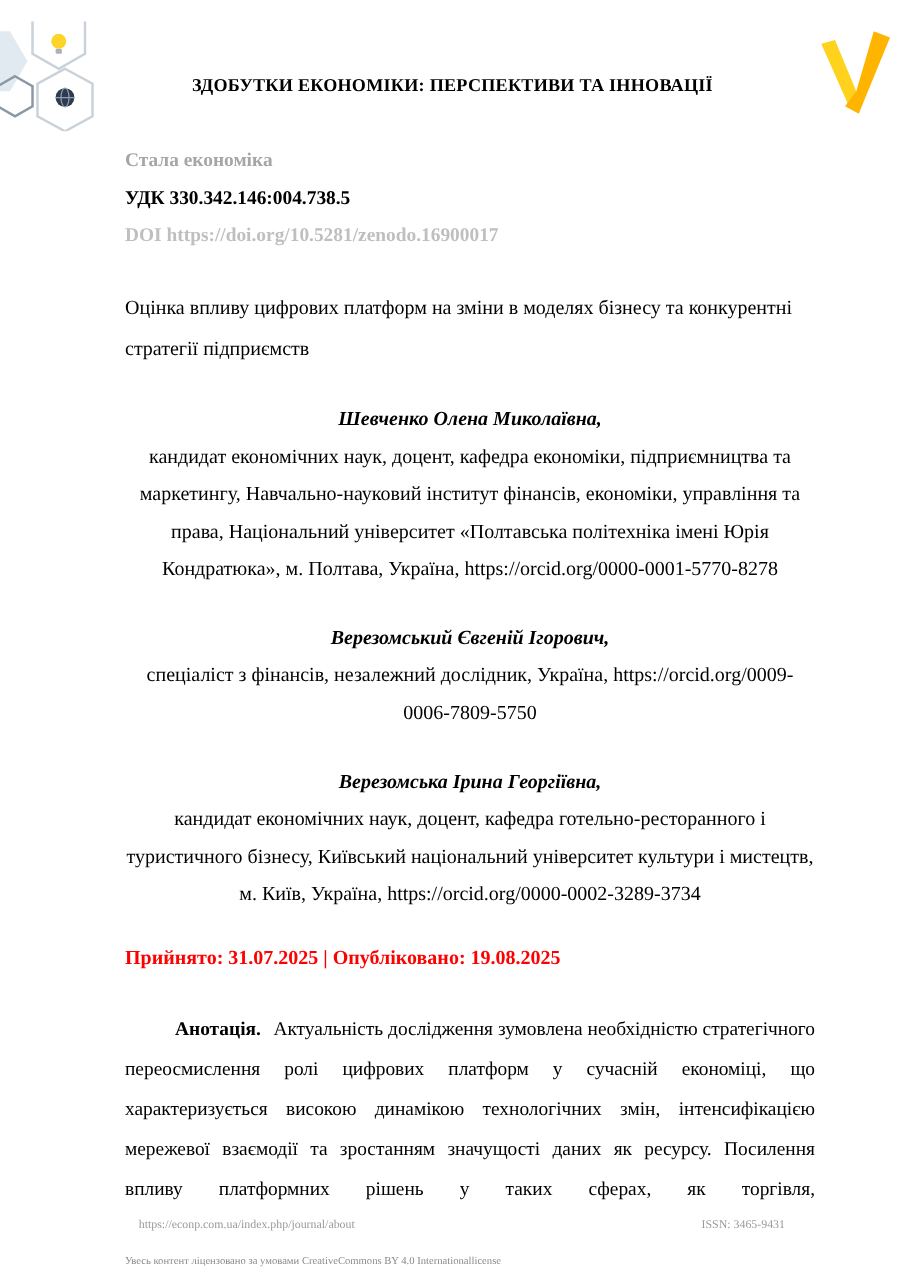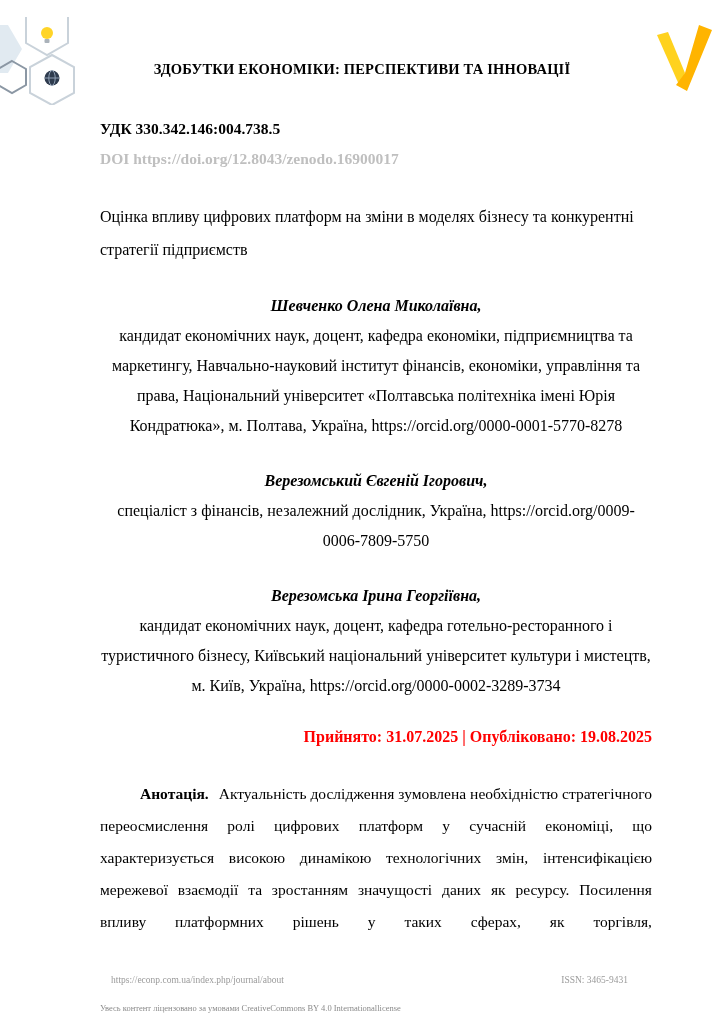--- a/index.html
+++ b/index.html
@@ -33,21 +33,21 @@
     text-align: left;
     font-size: 16px;
     font-weight: normal;
     line-height: 33px;
   }
   .author-block { margin-top: 25px; text-align: center; font-size: 16px; line-height: 30px; }
   .author-name { font-weight: bold; font-style: italic; }
   .author-affiliation { font-weight: normal; }
   .dates-line {
     margin-top: 27px;
-    text-align: right;
+    text-align: left;
     font-size: 16px;
     font-weight: bold;
     color: #ff0000;
   }
   .abstract {
     margin-top: 32px;
     font-size: 15.5px;
     line-height: 32px;
     text-align: justify;
     text-align-last: justify;
@@ -103,22 +103,23 @@
       <path d="M3,10 L14,7 L31,48 L26,62 Z" fill="#FFD21E"></path>
       <path d="M45,0 L58,5 L33,66 L22,60 L31,48 Z" fill="#FFB400"></path>
     </svg>
   </div>
 
   <div class="journal-title">ЗДОБУТКИ ЕКОНОМІКИ: ПЕРСПЕКТИВИ ТА ІННОВАЦІЇ</div>
 
   <div class="content">
 
     <div class="meta">
+      <div class="section-label">Стала економіка</div>
       <div class="udc-line">УДК 330.342.146:004.738.5</div>
-      <div class="doi-line">DOI https://doi.org/12.8043/zenodo.16900017</div>
+      <div class="doi-line">DOI https://doi.org/10.5281/zenodo.16900017</div>
     </div>
 
     <h1 class="article-title">Оцінка впливу цифрових платформ на зміни в моделях бізнесу та конкурентні стратегії підприємств</h1>
 
     <div class="author-block">
       <div class="author-name">Шевченко Олена Миколаївна,</div>
       <div class="author-affiliation">кандидат економічних наук, доцент, кафедра економіки, підприємництва та маркетингу, Навчально-науковий інститут фінансів, економіки, управління та права, Національний університет «Полтавська політехніка імені Юрія Кондратюка», м. Полтава, Україна, https://orcid.org/0000-0001-5770-8278</div>
     </div>
 
     <div class="author-block">

